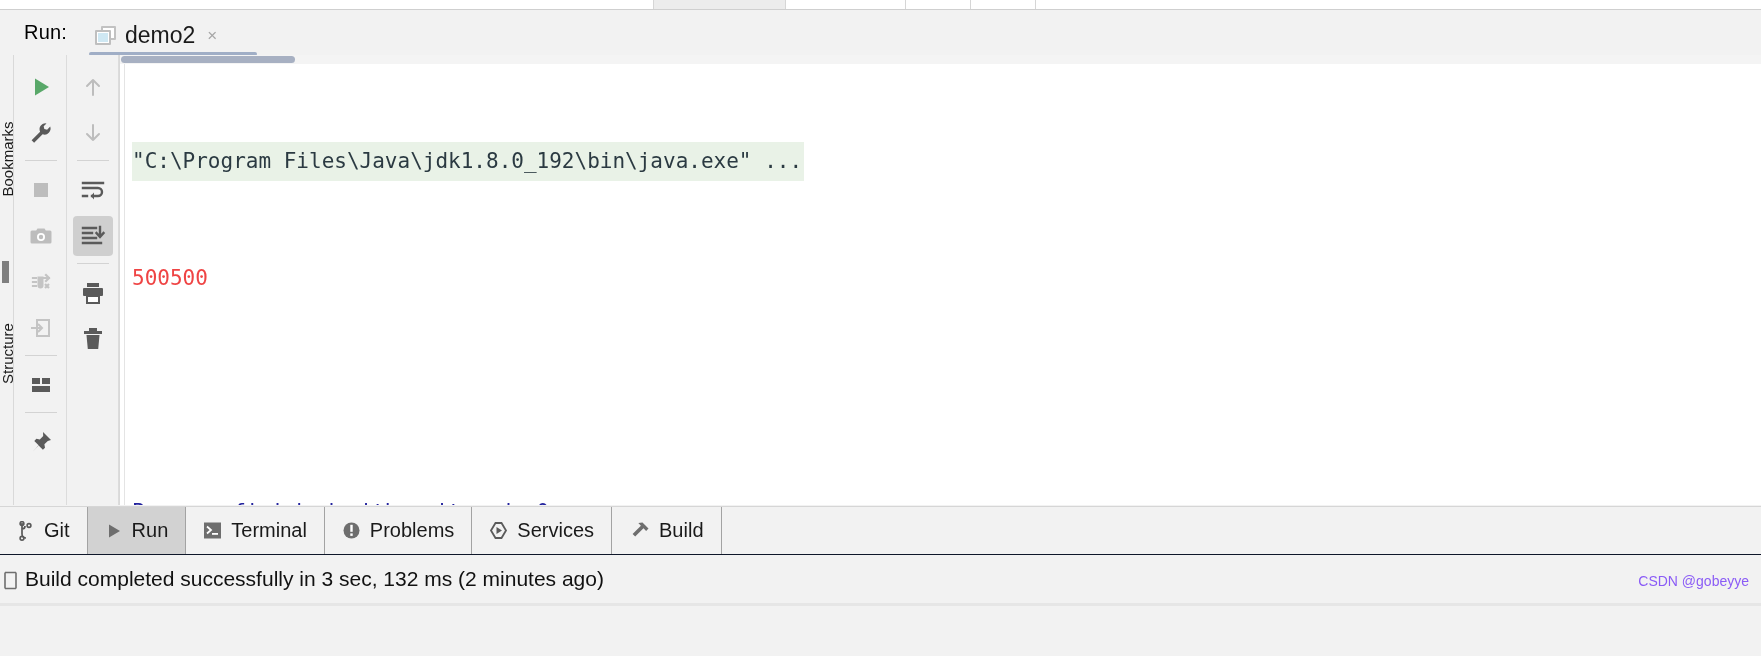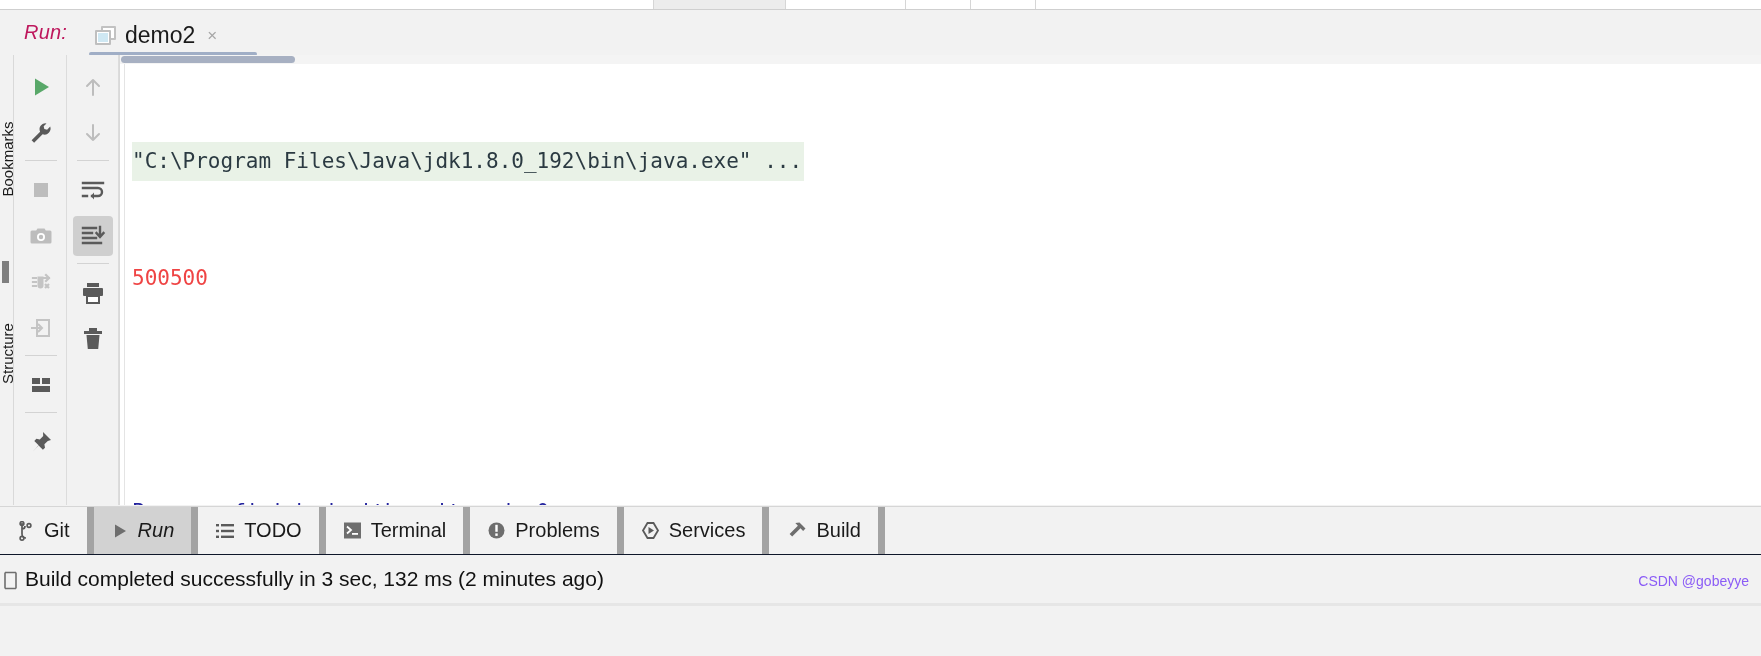--- a/index.html
+++ b/index.html
@@ -49,23 +49,22 @@
   .run-header {
     position: absolute;
     left: 0; top: 10px;
     width: 1761px; height: 45px;
     background: #f2f2f2;
   }
   .run-label {
     position: absolute;
     left: 24px; top: 11px;
     font-size: 20px;
-    color: #be185d;
+    color: #000000;
     letter-spacing: .2px;
-    font-style: italic;
   }
   .run-tab {
     position: absolute;
     left: 87px; top: 5px;
     height: 40px;
     display: flex;
     align-items: center;
     gap: 9px;
     padding: 0 10px 0 8px;
   }
@@ -238,23 +237,23 @@
     align-items: stretch;
   }
   .bt {
     display: flex;
     align-items: center;
     gap: 9px;
     padding: 0 17px;
     font-size: 20px;
     color: #1a1a1a;
     cursor: pointer;
-    border-right: 7px solid #a3a3a3;
-  }
-  .bt.active { background: #d2d2d2; font-style: italic; }
+    border-right: 1px solid #a3a3a3;
+  }
+  .bt.active { background: #d2d2d2; }
   .bt-filler { flex: 1 1 auto; }
 
   
   .status-bar {
     position: absolute;
     left: 0; top: 554px;
     width: 1761px; height: 132px;
     background: #f2f2f2;
     border-top: 1px solid #0f172a;
     box-sizing: border-box;
@@ -490,33 +489,20 @@
 
     <div class="bt active">
       <span>
         <svg width="18" height="18" viewBox="0 0 18 18">
             <polygon points="4,2.5 15,9 4,15.5" fill="#6e6e6e"></polygon>
           </svg>
       </span>
       <span>Run</span>
     </div>
 
-    <div class="bt">
-      <span>
-        <svg width="20" height="18" viewBox="0 0 20 18">
-          <rect x="1" y="2" width="3" height="2.4" fill="#5a5a5a"></rect>
-          <rect x="1" y="7.8" width="3" height="2.4" fill="#5a5a5a"></rect>
-          <rect x="1" y="13.6" width="3" height="2.4" fill="#5a5a5a"></rect>
-          <rect x="6" y="2" width="13" height="2.4" fill="#5a5a5a"></rect>
-          <rect x="6" y="7.8" width="13" height="2.4" fill="#5a5a5a"></rect>
-          <rect x="6" y="13.6" width="13" height="2.4" fill="#5a5a5a"></rect>
-        </svg>
-      </span>
-      <span>TODO</span>
-    </div>
 
     <div class="bt">
       <span>
         <svg width="19" height="19" viewBox="0 0 19 19">
           <rect x="1" y="1.5" width="17" height="16" fill="#6e6e6e"></rect>
           <path d="M4 5.5l4 3.5-4 3.5" stroke="#ffffff" stroke-width="1.8" fill="none"></path>
           <rect x="9" y="12" width="6" height="1.8" fill="#ffffff"></rect>
         </svg>
       </span>
       <span>Terminal</span>

